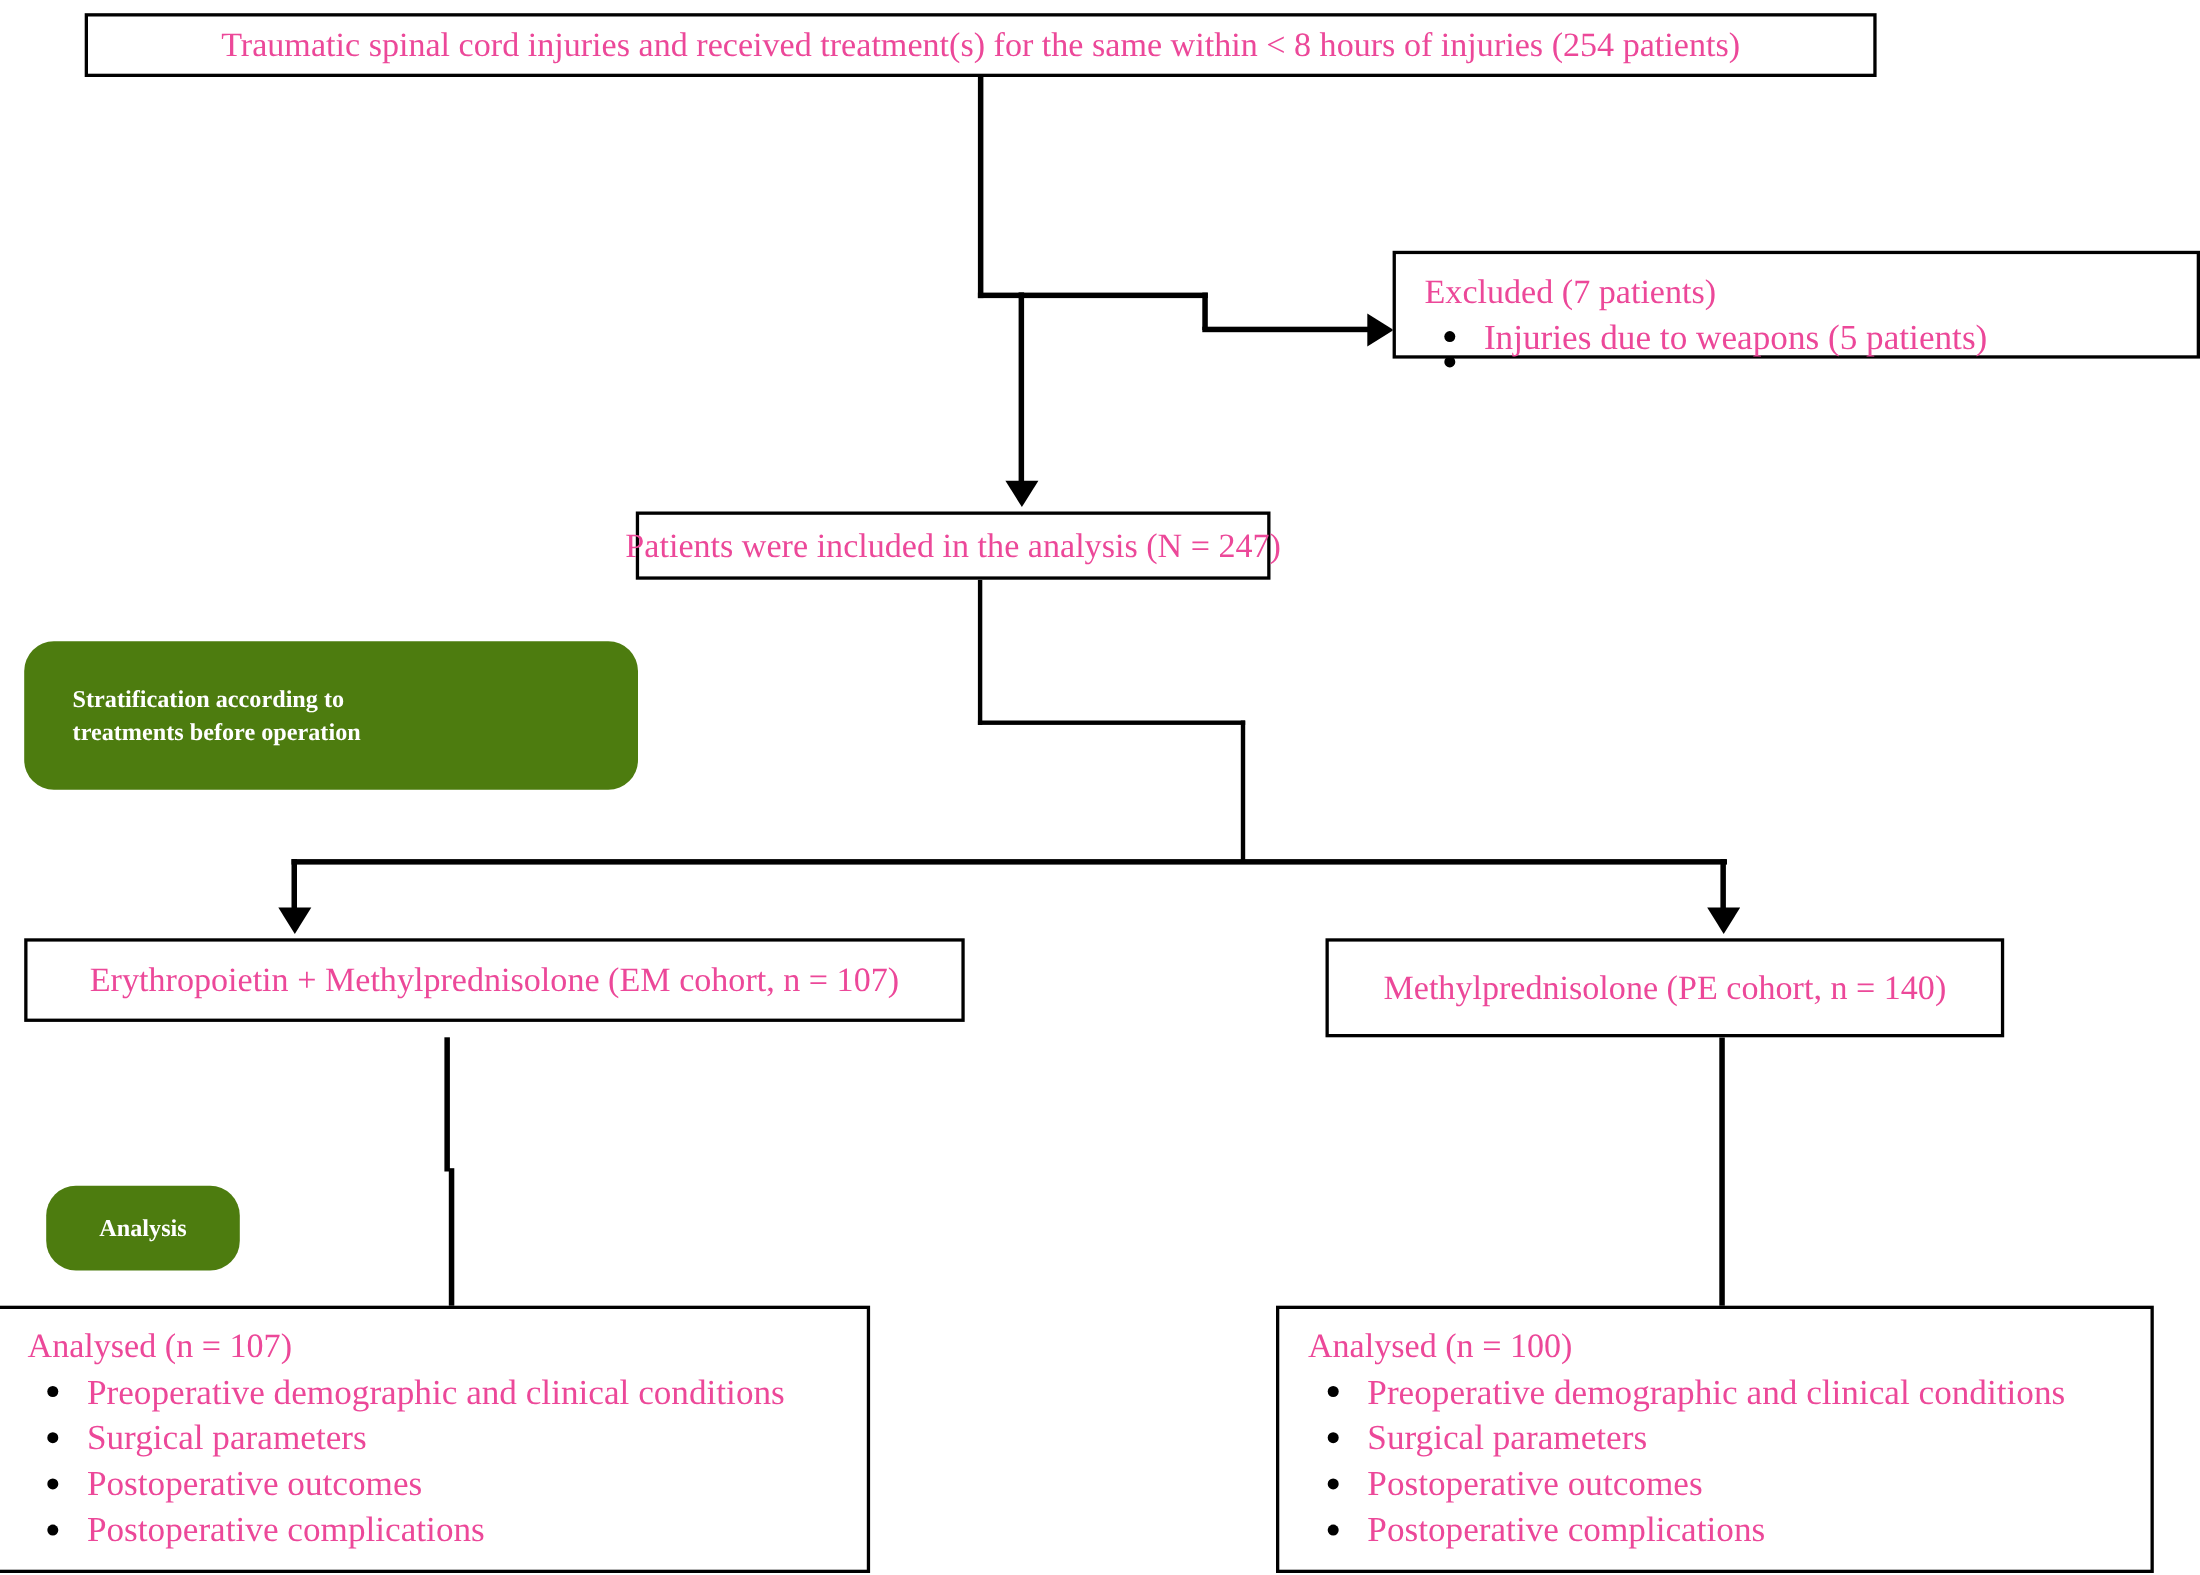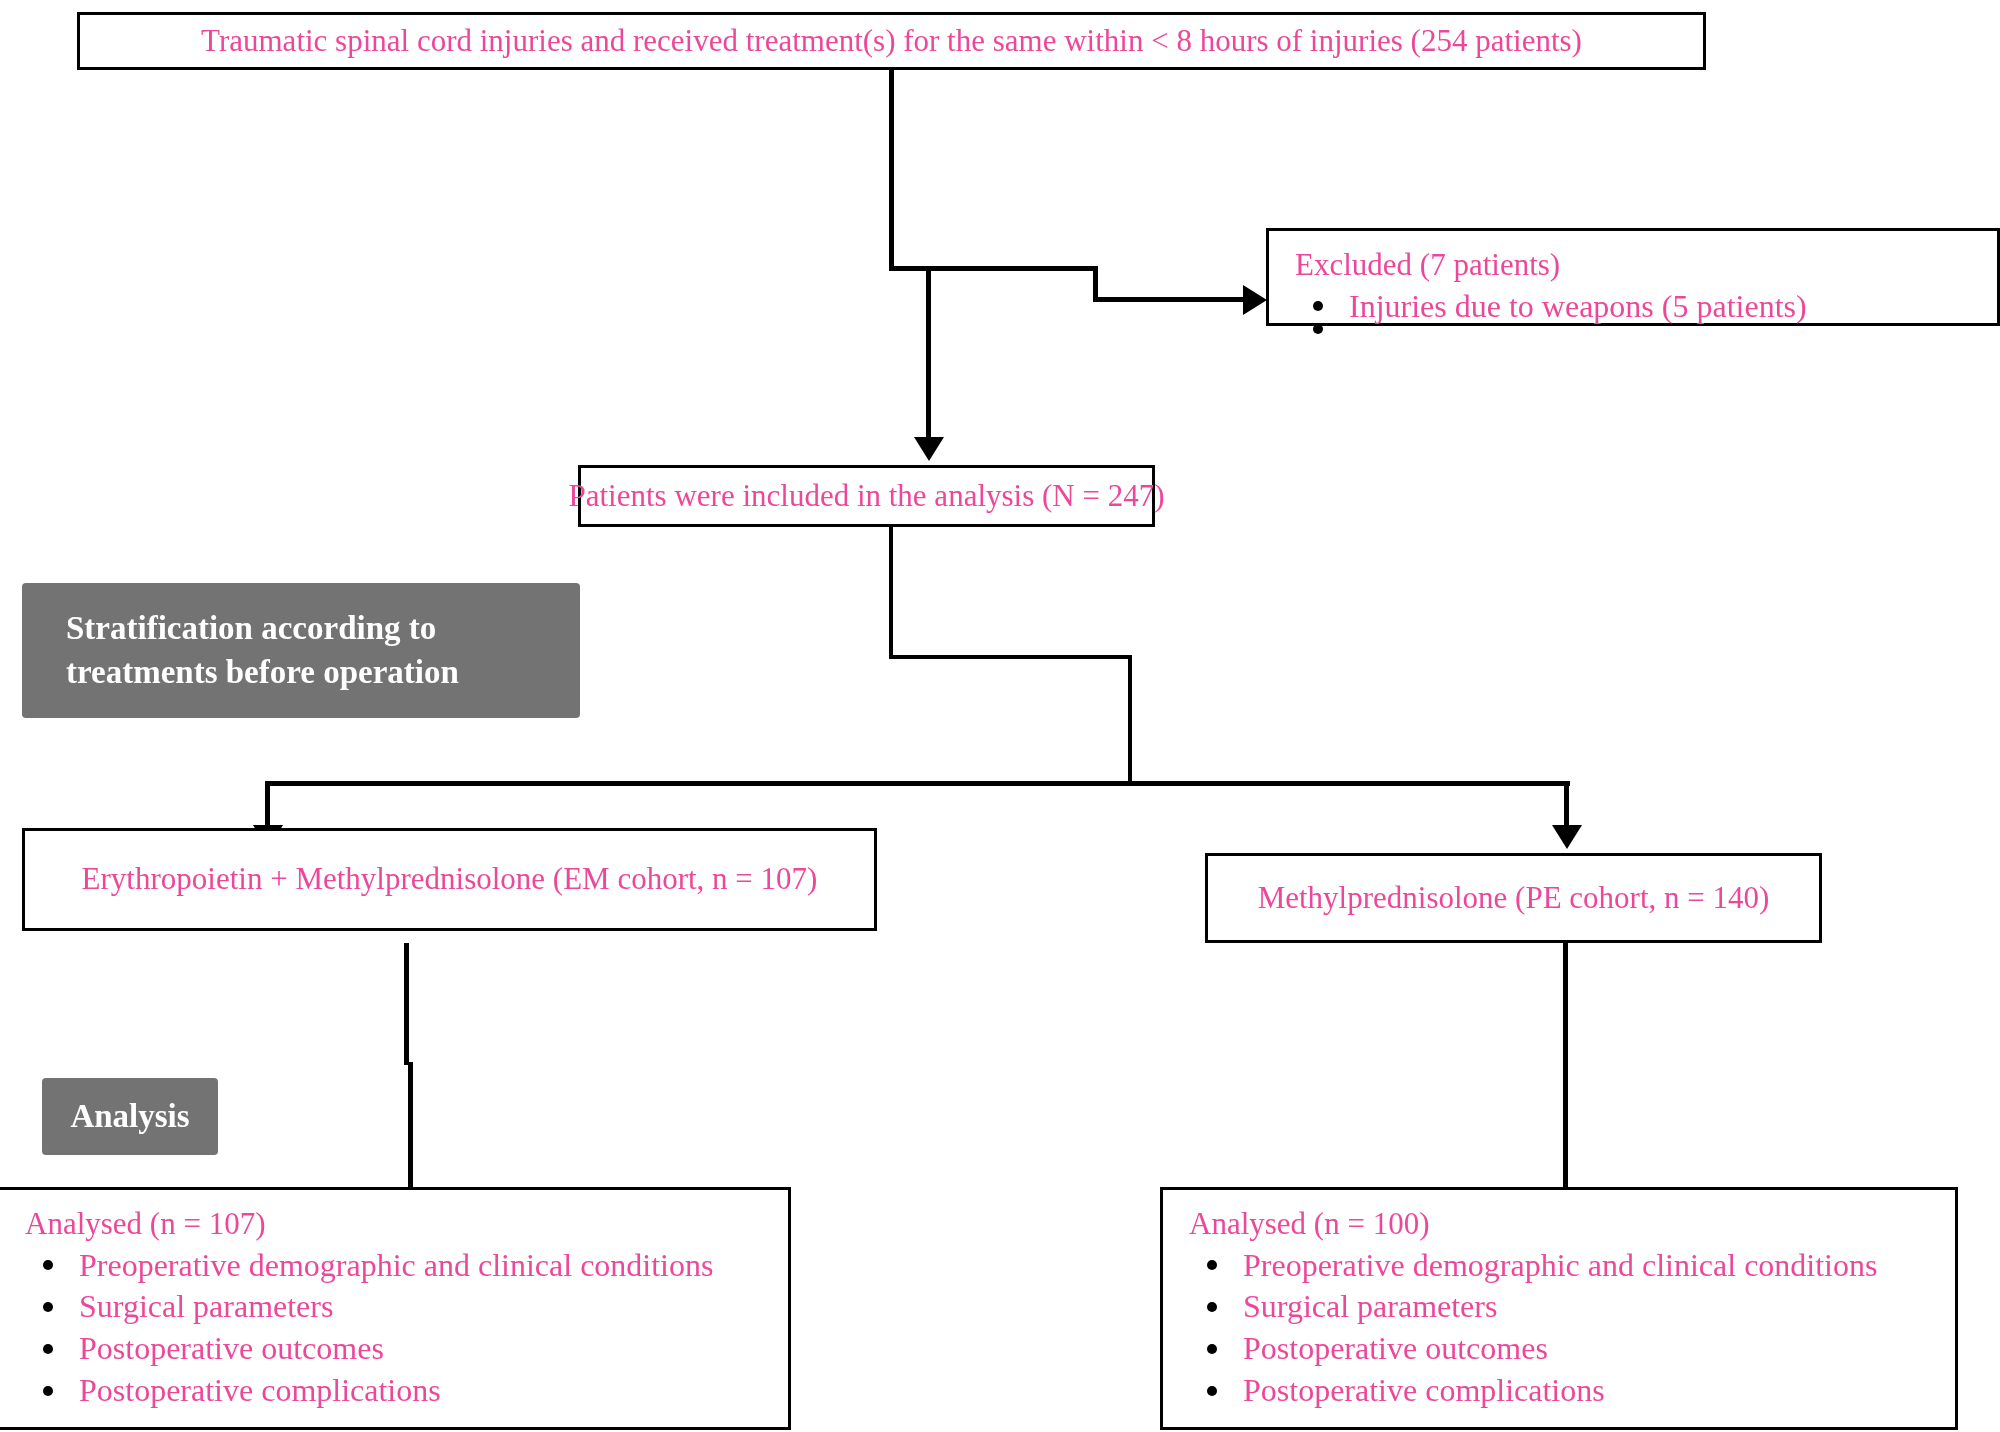--- a/index.html
+++ b/index.html
@@ -67,25 +67,25 @@
     height: 10px;
     margin-top: -5px;
     border-radius: 50%;
     background: #000000;
   }
 
   
   .badge {
     position: absolute;
     box-sizing: border-box;
-    background: #737373;
+    background: #4d7c0f;
     color: #ffffff;
-    border-radius: 4px;
+    border-radius: 27px;
     font-weight: bold;
-    font-size: 33px;
+    font-size: 22px;
     line-height: 1.32;
     display: flex;
     align-items: center;
   }
   .badge.pad-lg { padding: 18px 26px 18px 44px; }
   .badge.pad-sm { padding: 10px 26px 10px 26px; justify-content: center; }
 
   
   .ln {
     position: absolute;
@@ -161,21 +161,21 @@
     <span class="box-text">Patients were included in the analysis (N = 247)</span>
   </div>
 
   <div class="badge pad-lg" style="left:22px; top:583px; width:558px; height:135px;">
     <div>
       <div>Stratification according to</div>
       <div>treatments before operation</div>
     </div>
   </div>
 
-  <div class="box center-text" style="left:22px; top:828px; width:855px; height:103px;">
+  <div class="box center-text" style="left:22px; top:853px; width:855px; height:76px;">
     <span class="box-text">Erythropoietin + Methylprednisolone (EM cohort, n = 107)</span>
   </div>
 
   <div class="box center-text" style="left:1205px; top:853px; width:617px; height:90px;">
     <span class="box-text">Methylprednisolone (PE cohort, n = 140)</span>
   </div>
 
   <div class="badge pad-sm" style="left:42px; top:1078px; width:176px; height:77px;">
     <span>Analysis</span>
   </div>

